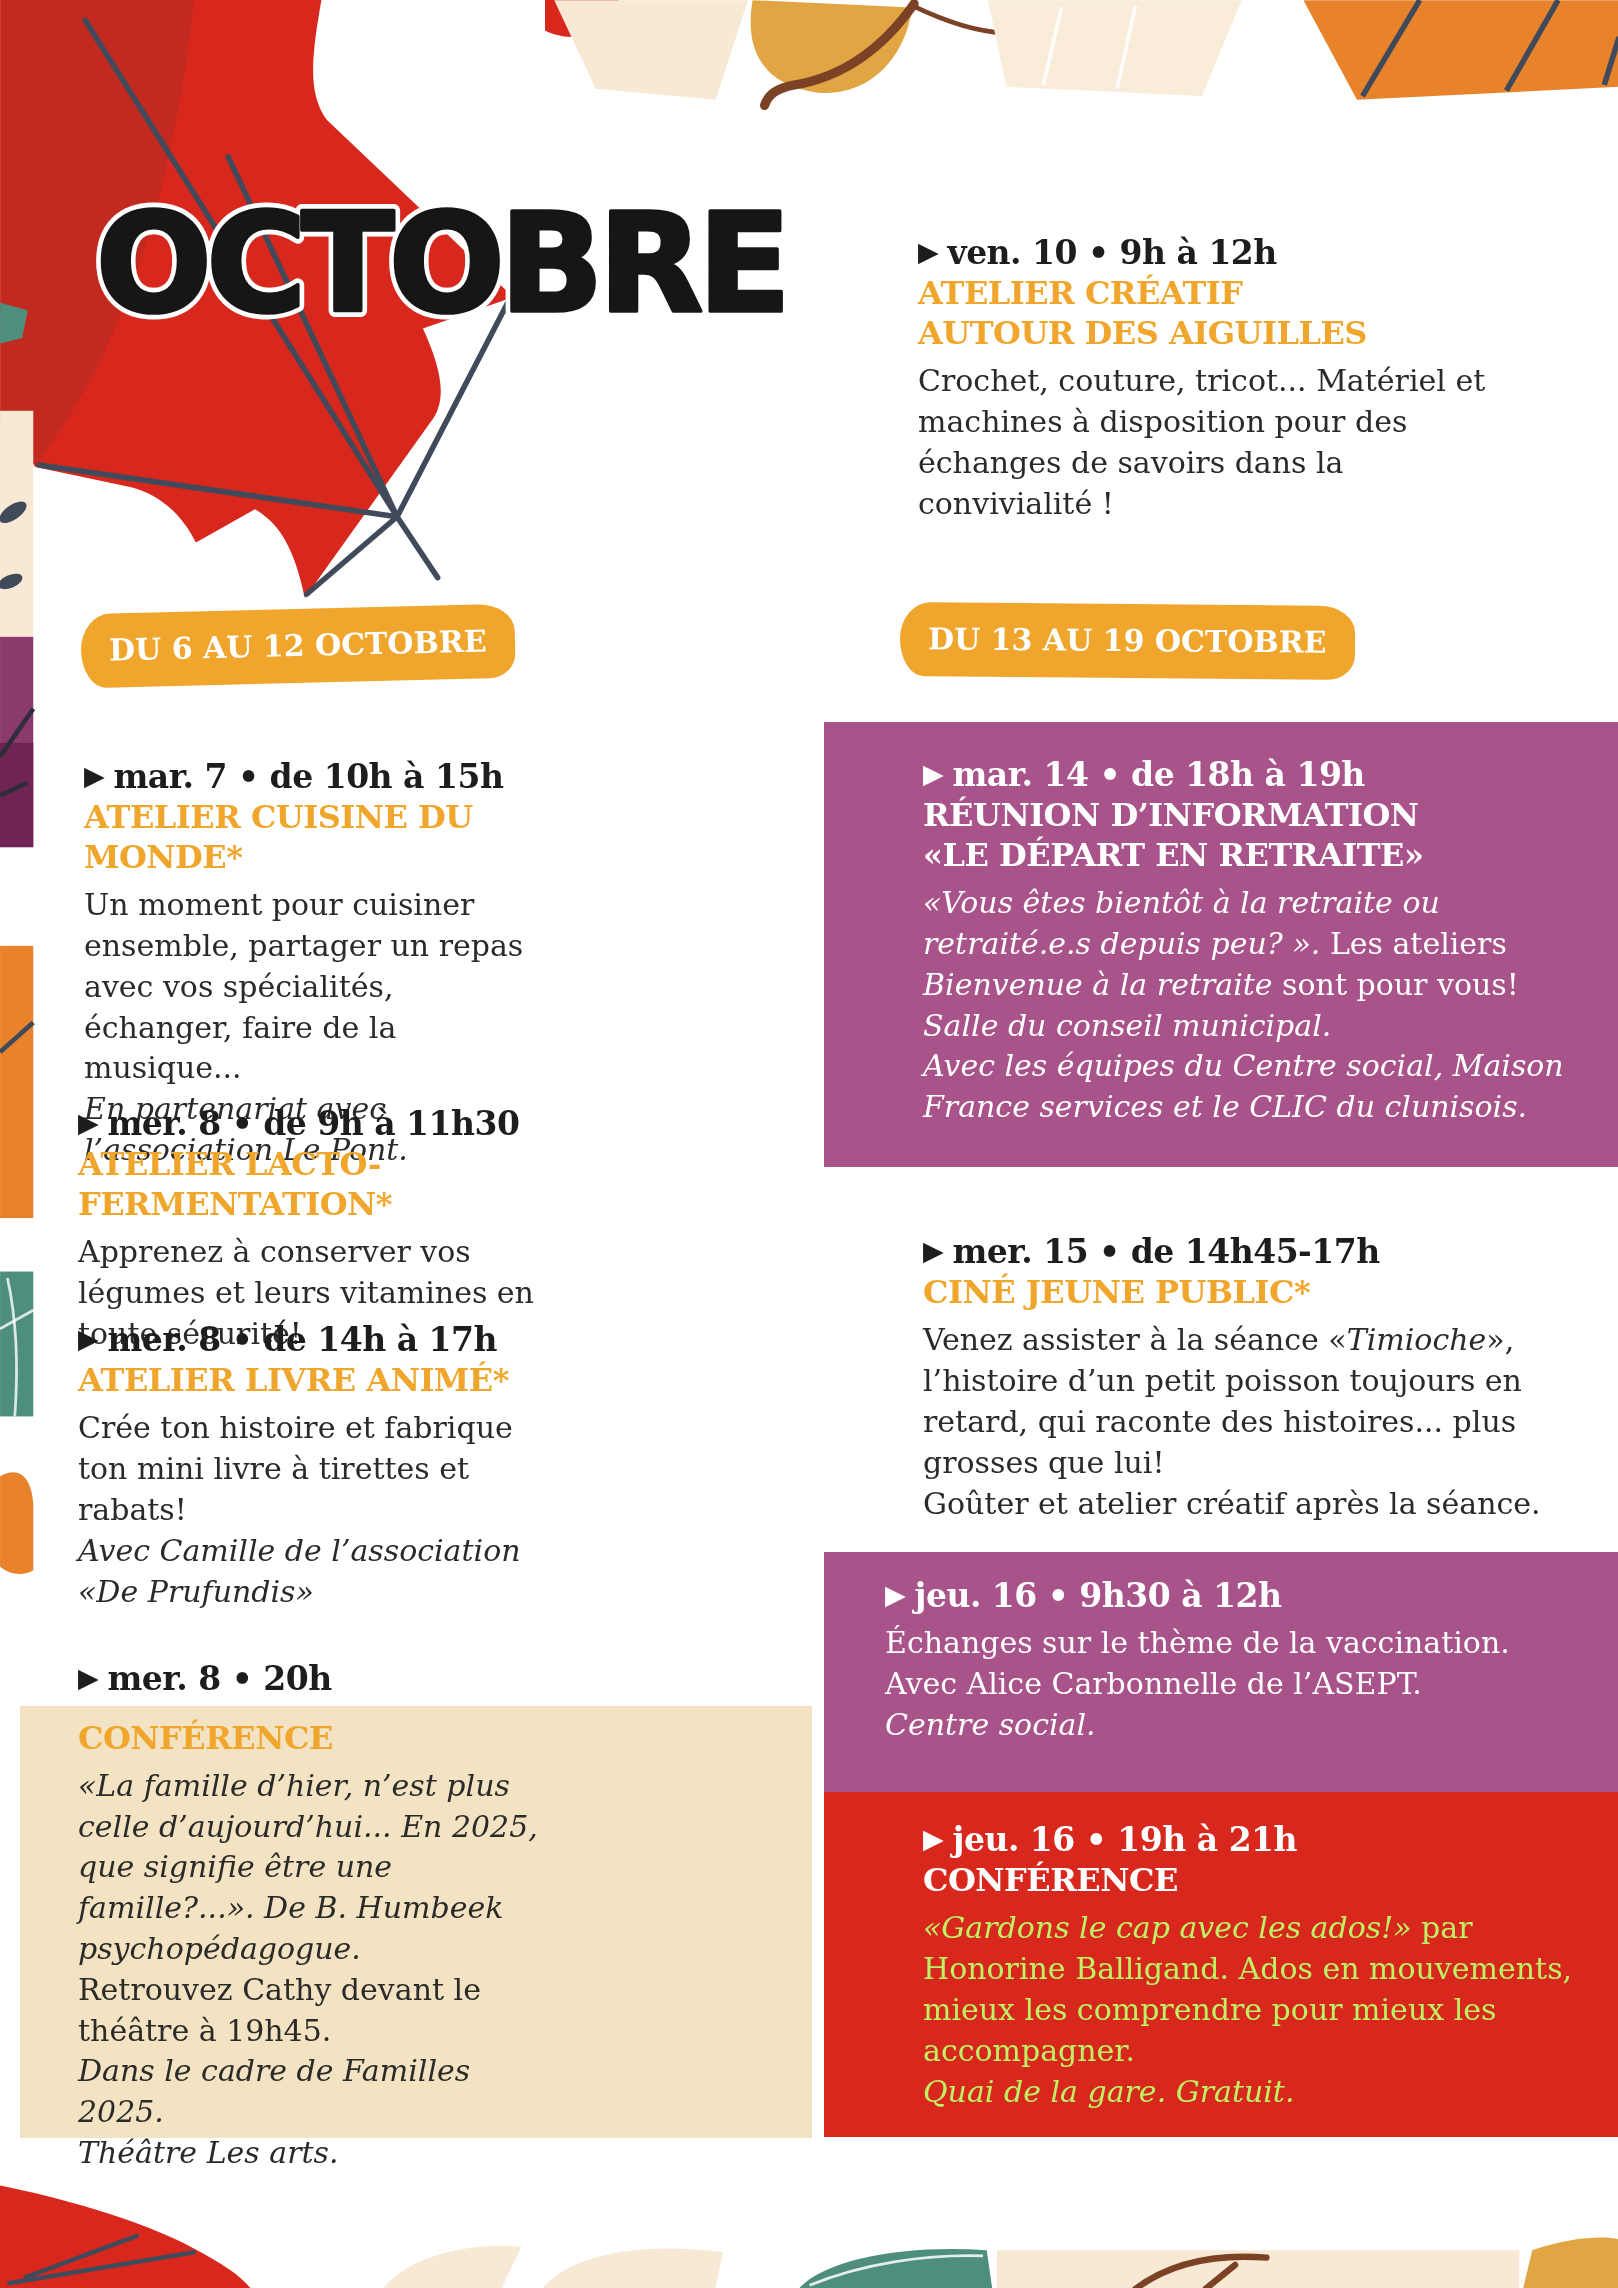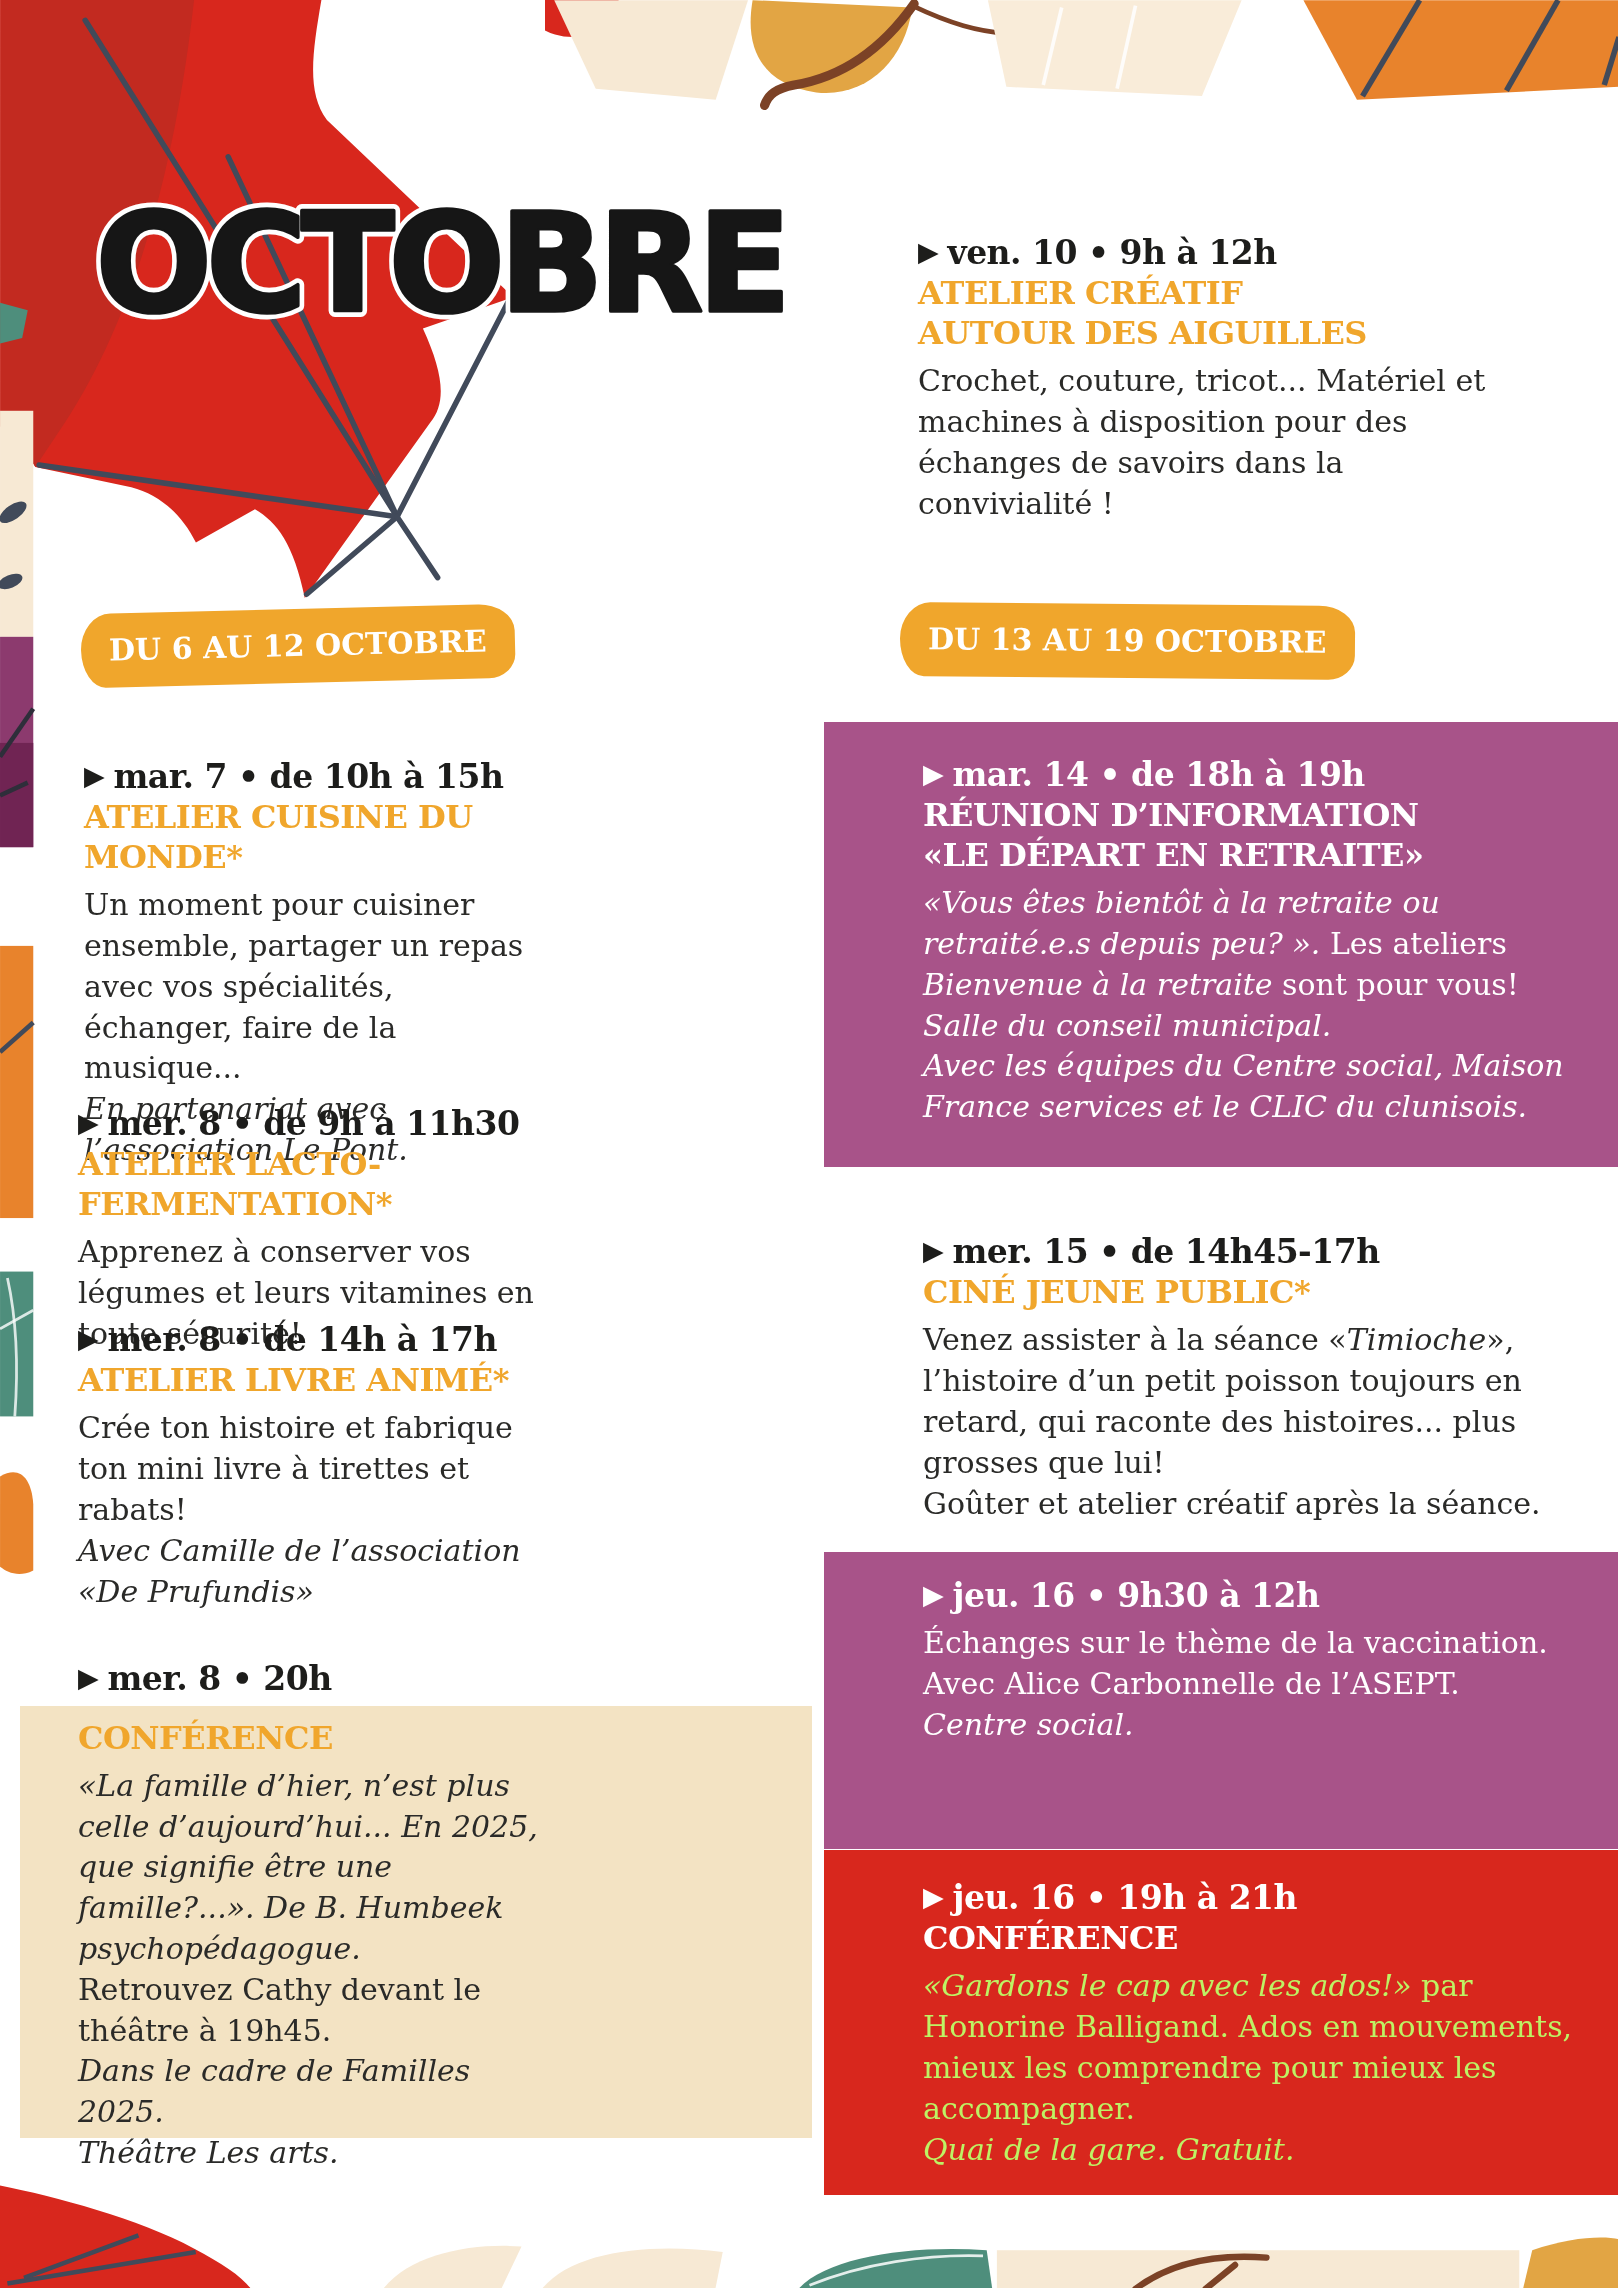--- a/index.html
+++ b/index.html
@@ -42,22 +42,22 @@
   }
   .evt-body{margin-top:7.4px;}
   .evt-body p{margin:0;font-size:30px;line-height:1.36;color:var(--body);}
   .evt-body em{font-style:italic;}
 
   
   .color-box{position:absolute;z-index:3;color:#fff;}
   .color-box .evt-head,.color-box .evt-cat{color:#fff;}
   .color-box .evt-body p{color:#fff;}
   #purple-box-1{left:824px;top:722px;width:795px;height:445px;background:var(--purple);padding:33px 31px 0 99px;}
-  #purple-box-2{left:824px;top:1552px;width:795px;height:297px;background:var(--purple);padding:24px 37px 0 99px;}
-  #red-box{left:824px;top:1850px;width:795px;height:345px;background:var(--red);padding:28px 26px 0 99px;}
+  #purple-box-2{left:824px;top:1552px;width:795px;height:297px;background:var(--purple);padding:24px 37px 0 61px;}
+  #red-box{left:824px;top:1792px;width:795px;height:345px;background:var(--red);padding:28px 26px 0 99px;}
   #red-box .evt-body p{color:#bef264;}
   #red-box .evt-head,#red-box .evt-cat{color:#fff;}
 
   #cream-box{
     position:absolute;z-index:2;left:20px;top:1706px;width:792px;height:432px;
     background:var(--cream);padding:11px 0 0 58px;
   }
   #cream-box .evt-body{width:466px;}
 
   #event-ven10{left:918px;top:233px;width:581px;}

